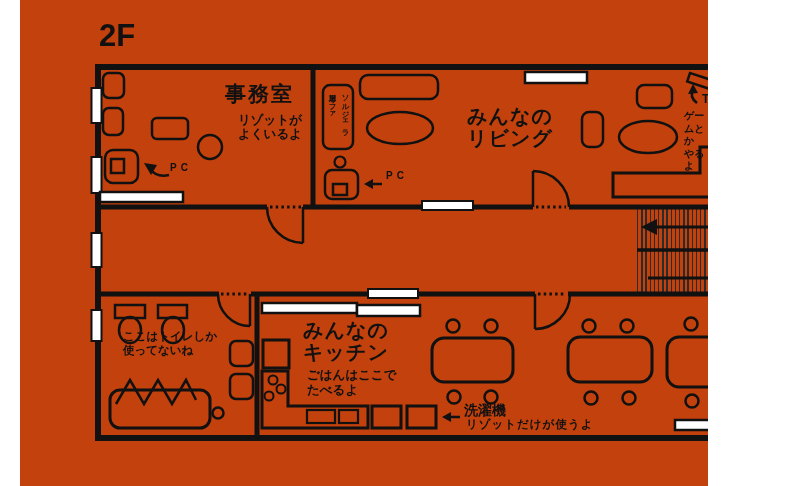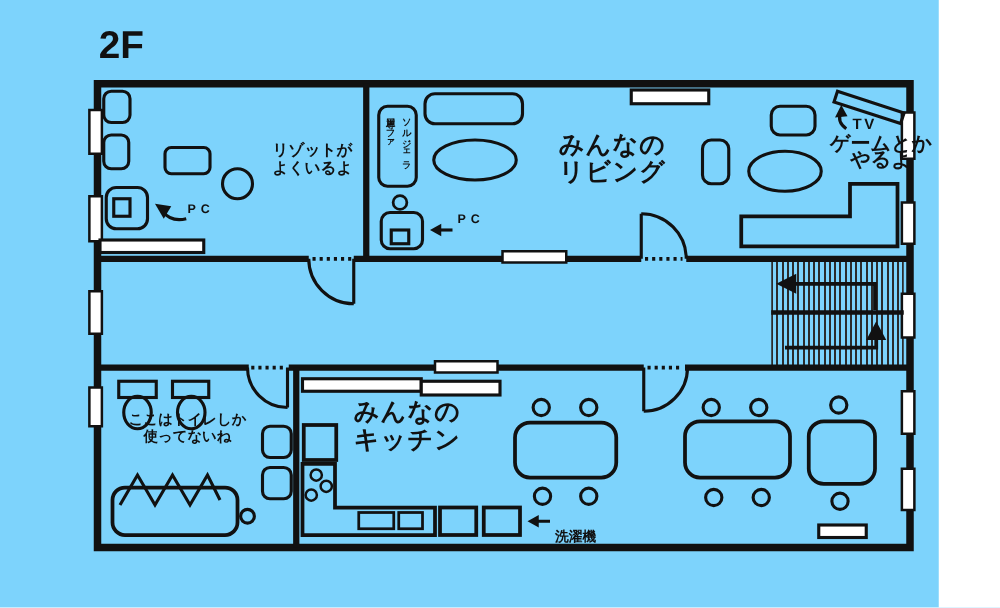--- a/index.html
+++ b/index.html
@@ -1,30 +1,30 @@
 <!DOCTYPE html>
 <html><head>
 <meta charset="utf-8">
 <style>
   html,body{margin:0;padding:0;background:#ffffff;}
   #stage{
-    position:relative;width:751px;height:486px;background:#7dd3fc;overflow:hidden;
-    font-family:"Liberation Sans","DejaVu Sans",sans-serif;color:#111;
+    position:relative;width:688px;height:486px;background:#c2410c;overflow:hidden;
+    font-family:"Liberation Sans","DejaVu Sans",sans-serif;color:#111;margin-left:20px;
   }
   #stage *{box-sizing:border-box;}
   .hatch{
     position:absolute;left:617px;top:209px;width:106px;height:83px;
     background:repeating-linear-gradient(90deg,#2b2b2b 0 1.5px,transparent 1.5px 4.2px);
   }
   svg.plan{position:absolute;left:0;top:0;}
   .lbl{position:absolute;white-space:pre-line;color:#111;}
   .title{font-size:31px;font-weight:900;letter-spacing:0px;}
   .room-big{font-size:20px;font-weight:700;line-height:22px;letter-spacing:1px;text-align:right;}
   .room-name-bold{font-size:21px;font-weight:800;letter-spacing:2px;}
-  .note{font-size:12px;font-weight:600;line-height:13.5px;text-align:center;}
+  .note{font-size:12px;font-weight:600;line-height:13.5px;}
   .pc{font-size:10px;font-weight:700;letter-spacing:4px;}
   .tvlbl{font-size:12px;font-weight:600;letter-spacing:2px;}
   .vtag{
     writing-mode:vertical-rl;text-orientation:upright;
     font-size:7.5px;font-weight:700;line-height:13px;letter-spacing:0px;
   }
 </style>
 </head>
 <body>
 
@@ -163,33 +163,37 @@
       <circle cx="571" cy="398" r="6.5"></circle>
       <circle cx="609" cy="398" r="6.5"></circle>
       <rect x="647" y="337" width="53" height="50" rx="12" stroke-width="3"></rect>
       <circle cx="671" cy="324" r="6.5"></circle>
       <circle cx="672" cy="401" r="6.5"></circle>
     </g>
   </svg>
 
   <div class="lbl title" style="left:79px;top:18px;">2F</div>
 
+  <div class="lbl room-name-bold" style="left:205px;top:80px;">事務室</div>
   <div class="lbl note" style="left:218px;top:114px;font-size:12.5px;">リゾットが
 よくいるよ</div>
   <div class="lbl pc" style="left:150px;top:162px;">PC</div>
 
   <div class="lbl vtag" style="left:306px;top:89px;width:26px;height:58px;">ソルジェラ
 専用ソファ</div>
   <div class="lbl room-big" style="left:447px;top:105px;">みんなの
 リビング</div>
   <div class="lbl pc" style="left:366px;top:170px;">PC</div>
   <div class="lbl tvlbl" style="left:682px;top:92px;">TV</div>
-  <div class="lbl note" style="left:664px;top:110px;font-size:16px;line-height:12.5px;">ゲームとか
+  <div class="lbl note" style="left:664px;top:110px;font-size:10px;line-height:12.5px;">ゲームとか
 やるよ</div>
 
   <div class="lbl note" style="left:103px;top:330px;font-size:11.5px;">ここはトイレしか
 使ってないね</div>
 
   <div class="lbl room-big" style="left:283px;top:319px;">みんなの
 キッチン</div>
-  <div class="lbl note" style="left:444px;top:424px;font-size:11px;">洗濯機</div>
+  <div class="lbl note" style="left:287px;top:368px;font-size:12.5px;line-height:14.5px;">ごはんはここで
+たべるよ</div>
+  <div class="lbl note" style="left:444px;top:404px;font-size:14px;">洗濯機</div>
+  <div class="lbl note" style="left:446px;top:418px;font-size:11.5px;letter-spacing:1px;">リゾットだけが使うよ</div>
 
 </div>
 
 </body></html>

